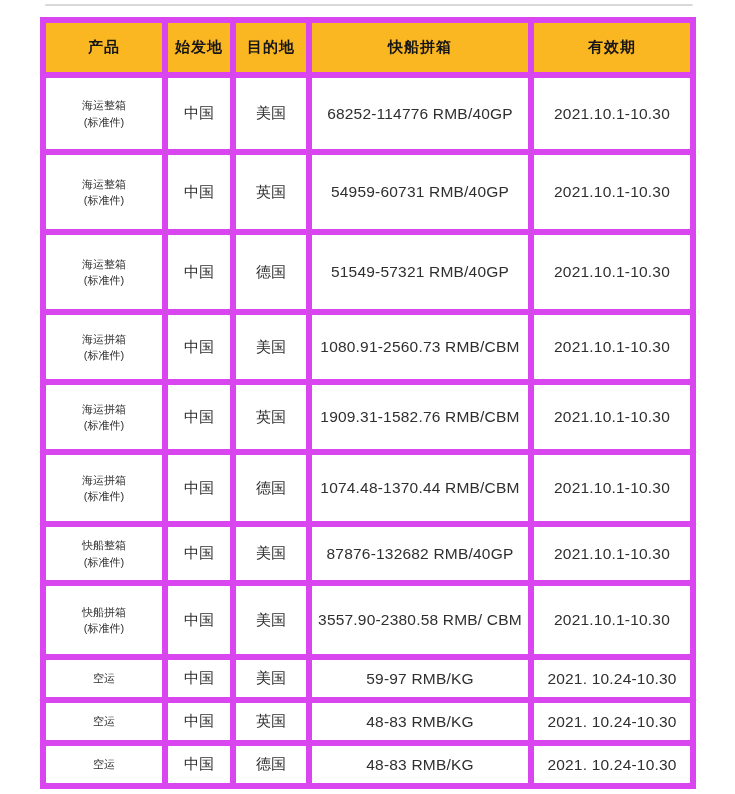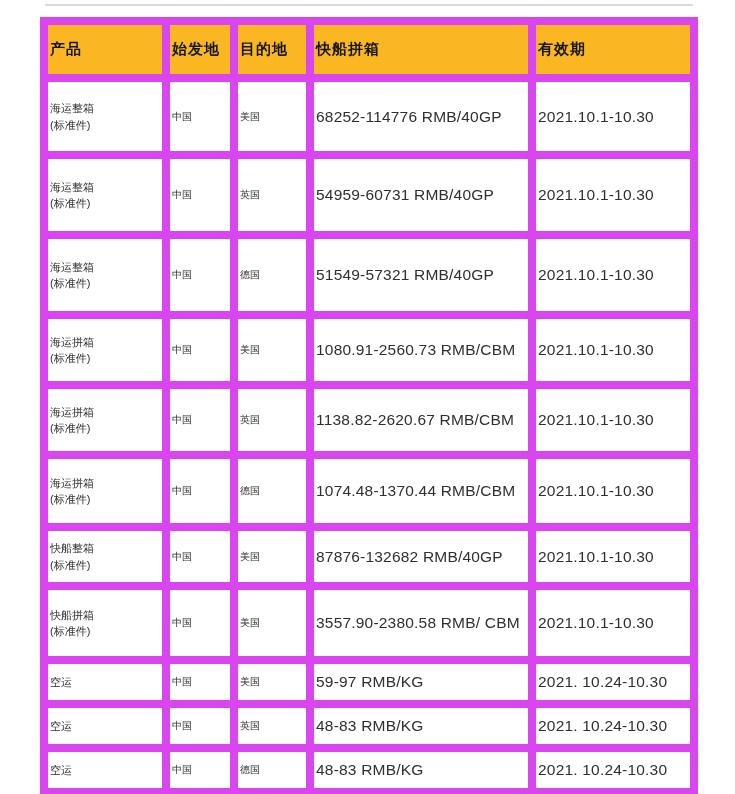--- a/index.html
+++ b/index.html
@@ -30,37 +30,37 @@
   table.price-table {
     position: absolute;
     left: 40px;
     top: 17px;
     width: 650px;
     border-collapse: collapse;
     table-layout: fixed;
   }
   .price-table th,
   .price-table td {
-    border: 8px solid #d946ef;
-    text-align: left;
+    border: 6px solid #d946ef;
+    text-align: center;
     vertical-align: middle;
     padding: 9px 2px;
     color: #2f2f2f;
     overflow: hidden;
   }
   .price-table th {
     background: var(--header-bg, #fbb722);
     color: #161616;
     font-weight: bold;
     font-size: 15px;
     height: 31px;
     letter-spacing: 1px;
   }
   .price-table td {
-    font-size: 10px;
+    font-size: 15px;
     background: #ffffff;
   }
   td.c-product {
     white-space: pre-line;
     line-height: 1.5;
     font-size: 11px;
   }
   td.c-price, td.c-validity {
     font-size: 15.5px;
     letter-spacing: 0.2px;
@@ -121,21 +121,21 @@
     <td class="c-origin">中国</td>
     <td class="c-destination">美国</td>
     <td class="c-price">1080.91-2560.73 RMB/CBM</td>
     <td class="c-validity">2021.10.1-10.30</td>
   </tr>
         <tr style="height: 70px;">
     <td class="c-product">海运拼箱
 (标准件)</td>
     <td class="c-origin">中国</td>
     <td class="c-destination">英国</td>
-    <td class="c-price">1138.82-2620.67 RMB/CBM</td>
+    <td class="c-price">1909.31-1582.76 RMB/CBM</td>
     <td class="c-validity">2021.10.1-10.30</td>
   </tr>
         <tr style="height: 72px;">
     <td class="c-product">海运拼箱
 (标准件)</td>
     <td class="c-origin">中国</td>
     <td class="c-destination">德国</td>
     <td class="c-price">1074.48-1370.44 RMB/CBM</td>
     <td class="c-validity">2021.10.1-10.30</td>
   </tr>

